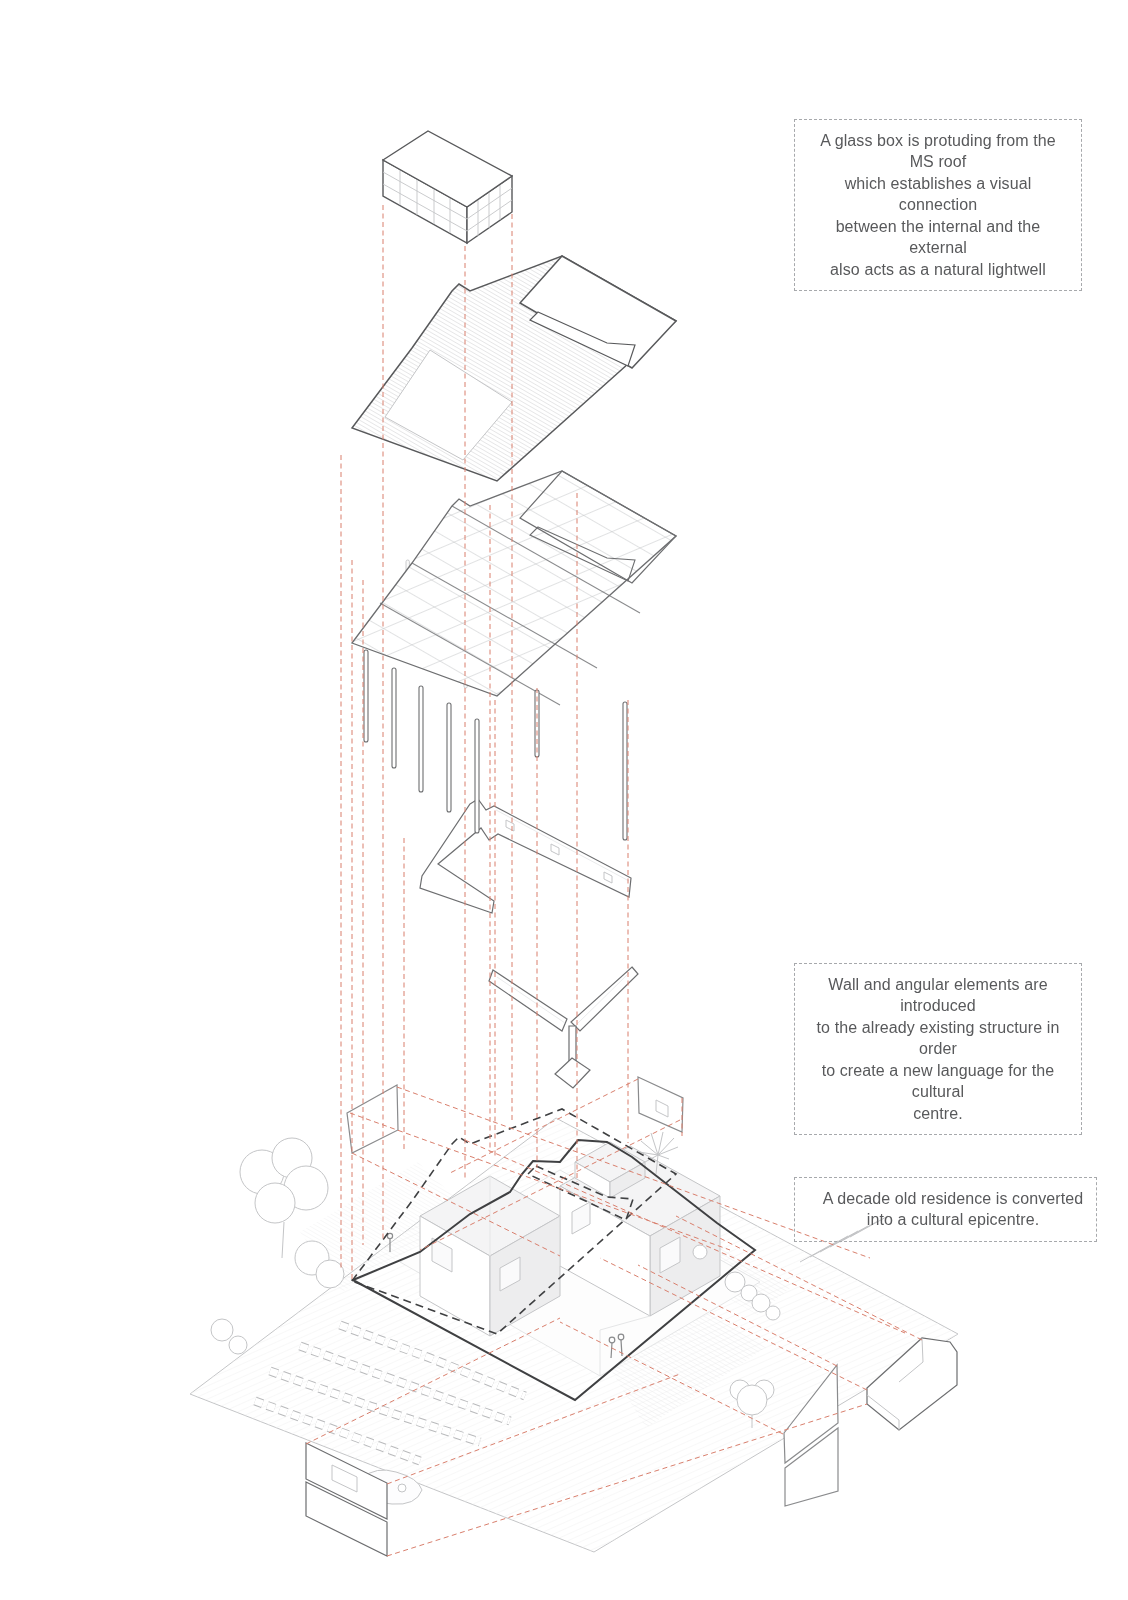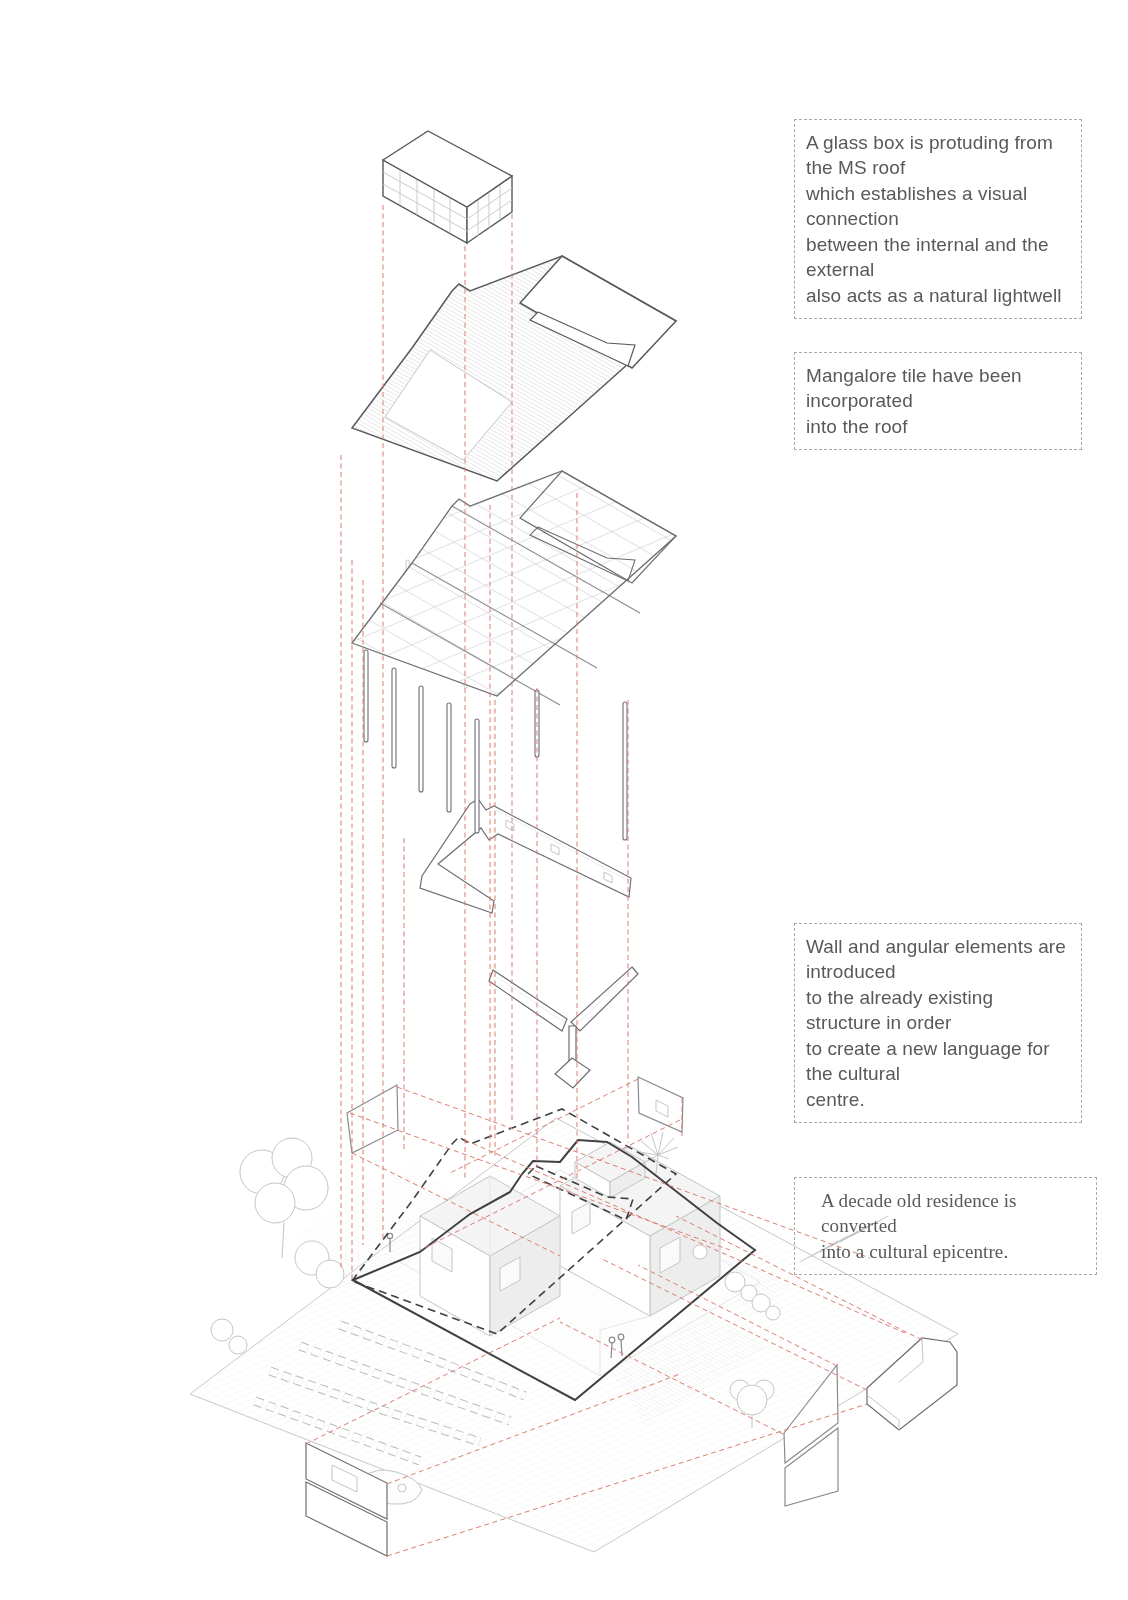--- a/index.html
+++ b/index.html
@@ -1,23 +1,23 @@
 <!DOCTYPE html>
 <html style="--c-background: #ffffff; --c-accent: #d97f6d; --c-ink: #58595b; --c-bold: #3f4042; --c-line: #6d6e70; --c-line_mid: #8a8b8d; --c-line_light: #c4c5c7; --c-line_faint: #e5e6e7; --c-text: #58595b; --c-border: #a7a9ac;"><head>
 <meta charset="utf-8">
 <style>
   html,body{margin:0;padding:0;background:#fff;}
   .canvas{position:relative;width:1128px;height:1600px;background:var(--c-background,#fff);
           font-family:"Liberation Sans", sans-serif;overflow:hidden;}
   .drawing{position:absolute;left:0;top:0;}
   .note{position:absolute;left:794px;width:264px;border:1px dashed var(--c-border,#a7a9ac);
-        padding:10px 11px;font-size:19px;line-height:1.34;color:var(--c-text,#58595b);
-        white-space:pre-line;letter-spacing:.1px;}
-  .note-1{top:119px;} .note-2{top:352px;} .note-3{top:616px;} .note-4{top:923px;}
-  .note-5{top:1177px;padding-left:26px;font-family:Liberation Serif, serif;}
+        padding:10px 11px;font-size:16px;line-height:1.34;color:var(--c-text,#58595b);
+        white-space:pre-line;letter-spacing:.1px;text-align:center;}
+  .note-1{top:119px;} .note-2{top:352px;} .note-3{top:616px;} .note-4{top:963px;}
+  .note-5{top:1177px;padding-left:26px;}
   
   .s-ink{stroke:var(--c-ink,#58595b);} .s-line{stroke:var(--c-line,#6d6e70);}
   .s-mid{stroke:var(--c-line_mid,#8a8b8d);} .s-light{stroke:var(--c-line_light,#c4c5c7);}
   .s-faint{stroke:var(--c-line_faint,#e3e4e5);} .s-accent{stroke:var(--c-accent,#d97f6d);}
   .s-bold{stroke:var(--c-bold,#3f4042);}
   .f-white{fill:#ffffff;} .f-none{fill:none;} .f-soft{fill:#f4f4f5;} .f-soft2{fill:#ededee;}
   .dash-acc{stroke-dasharray:5 3.5;} .dash-blk{stroke-dasharray:8 5;} .w1{stroke-width:1;}
 </style>
 </head>
 <body>
@@ -292,21 +292,19 @@
     <line x1="465" y1="1140" x2="905" y2="1333"></line>
         <line x1="680" y1="1120" x2="420" y2="1250"></line>
     <line x1="352" y1="1153" x2="560" y2="1256"></line>
   </g>
 </svg>
 
   <div class="note note-1">A glass box is protuding from the MS roof
 which establishes a visual connection
 between the internal and the external
 also acts as a natural lightwell</div>
-  <div class="note note-2">Mangalore tile have been incorporated
-into the roof</div>
   <div class="note note-4">Wall and angular elements are introduced
 to the already existing structure in order
 to create a new language for the cultural
 centre.</div>
   <div class="note note-5">A decade old residence is converted
 into a cultural epicentre.</div>
 </div>
 
 </body></html>

